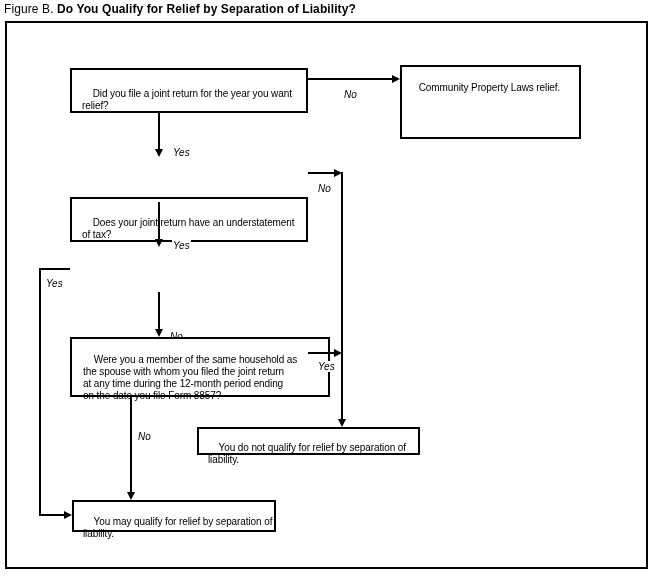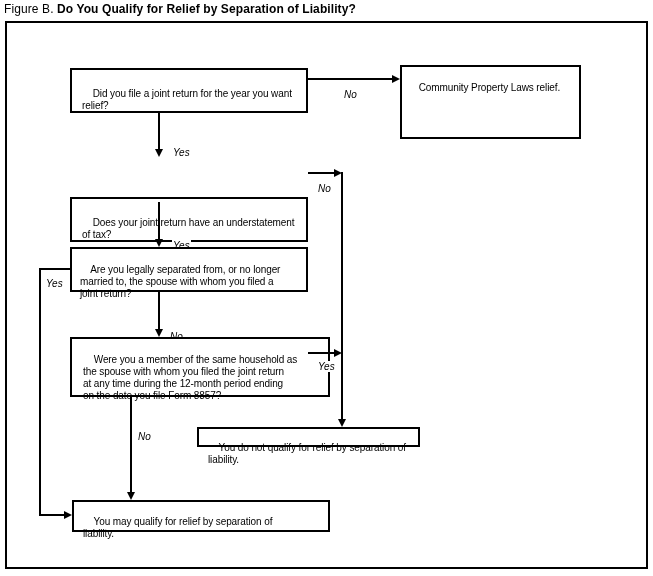--- a/index.html
+++ b/index.html
@@ -18,22 +18,22 @@
   }
   .node{
     position:absolute;border:2px solid #000;background:#fff;box-sizing:border-box;
     font-size:10px;line-height:12px;white-space:pre;letter-spacing:-0.1px;
   }
   .n-q1{left:70px;top:68px;width:238px;height:45px;padding:6px 0 0 10px;}
   .n-q2{left:70px;top:157px;width:238px;height:45px;padding:6px 0 0 10px;margin-top:40px;}
   .n-q3{left:70px;top:247px;width:238px;height:45px;padding:3px 0 0 8px;}
   .n-q4{left:70px;top:337px;width:260px;height:60px;padding:3px 0 0 11px;}
   .n-comm{left:400px;top:65px;width:181px;height:74px;padding:3px 0 0 6px;}
-  .n-noq{left:197px;top:427px;width:223px;height:20px;padding:1px 0 0 9px;}
-  .n-mayq{left:72px;top:500px;width:258px;height:32px;padding:2px 0 0 9px;}
+  .n-noq{left:197px;top:427px;width:223px;height:28px;padding:1px 0 0 9px;}
+  .n-mayq{left:72px;top:500px;width:204px;height:32px;padding:2px 0 0 9px;}
   .italic{}
   .lbl{
     position:absolute;font-size:10px;font-style:italic;line-height:11px;
     white-space:nowrap;background:#fff;padding:0 1px;margin-top:28px;
   }
   .ln{position:absolute;background:#000;}
   .ar-d{position:absolute;width:0;height:0;
     border-left:4px solid transparent;border-right:4px solid transparent;
     border-top:8px solid #000;}
   .ar-r{position:absolute;width:0;height:0;
@@ -81,25 +81,20 @@
   <div class="ar-r" style="left:334px;top:169px;"></div>
   <div class="lbl" style="left:317px;top:155px;">No</div>
 
   <div class="ln" style="left:341px;top:172px;width:2px;height:247px;"></div>
   <div class="ar-d" style="left:338px;top:419px;"></div>
 
   <div class="ln" style="left:158px;top:202px;width:2px;height:38px;"></div>
   <div class="ar-d" style="left:155px;top:239px;"></div>
   <div class="lbl" style="left:172px;top:212px;">Yes</div>
 
-  <div class="node n-q3">
-    <span>Are you legally separated from, or no longer
-married to, the spouse with whom you filed a
-joint return?</span>
-  </div>
 
   <div class="ln" style="left:40px;top:268px;width:30px;height:2px;"></div>
   <div class="ln" style="left:39px;top:268px;width:2px;height:248px;"></div>
   <div class="ln" style="left:39px;top:514px;width:25px;height:2px;"></div>
   <div class="ar-r" style="left:64px;top:511px;"></div>
   <div class="lbl" style="left:45px;top:250px;">Yes</div>
 
   <div class="ln" style="left:158px;top:292px;width:2px;height:38px;"></div>
   <div class="ar-d" style="left:155px;top:329px;"></div>
   <div class="lbl" style="left:169px;top:303px;">No</div>

